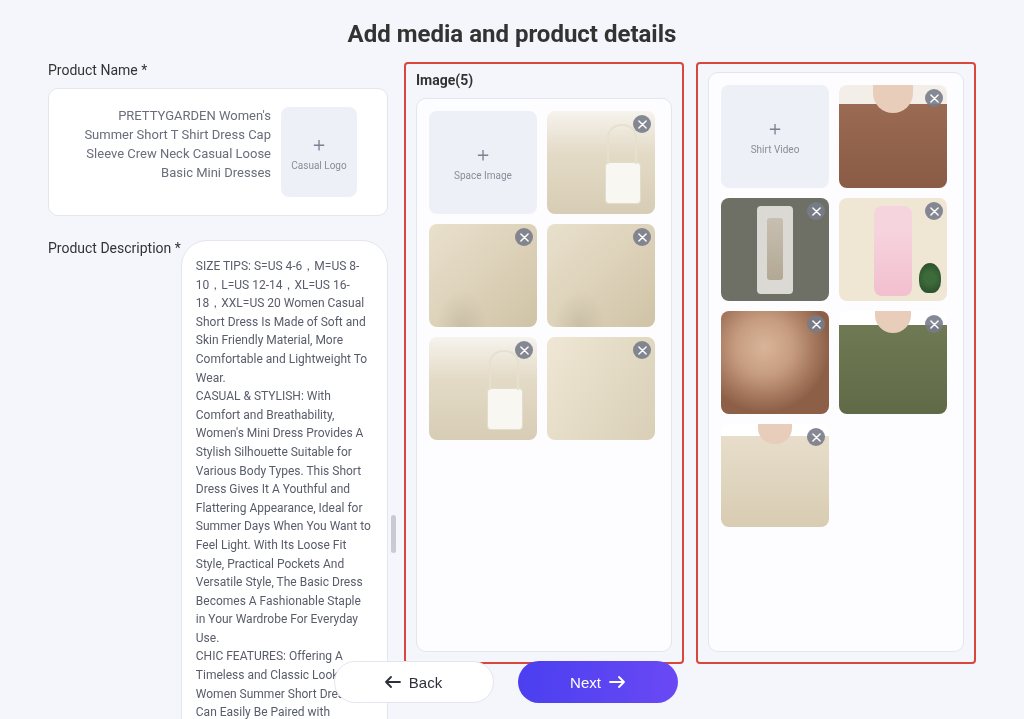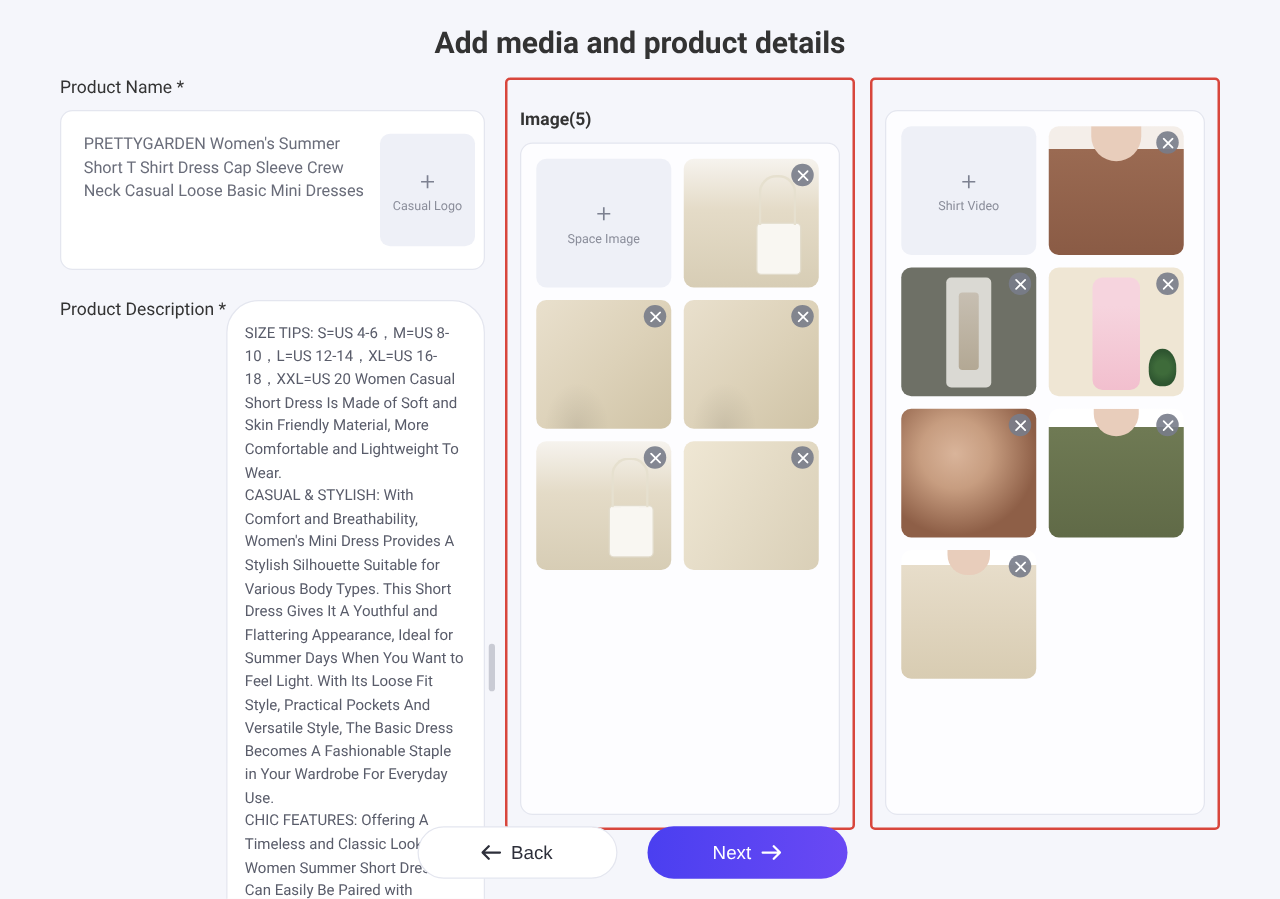--- a/index.html
+++ b/index.html
@@ -30,25 +30,26 @@
     font-size: 14px;
     font-weight: 400;
     margin-bottom: 10px;
   }
   .card {
     background: #fff;
     border: 1px solid #e4e6ef;
     border-radius: 10px;
   }
   .product-name-card {
-    padding: 18px 7px 18px 18px;
+    padding: 18px 30px 18px 18px;
     display: flex;
     align-items: flex-start;
     gap: 10px;
     height: 160px;
+    text-align: right;
   }
   .product-name-text {
     flex: 1;
     font-size: 13px;
     color: #6a6d7a;
     line-height: 1.45;
   }
   .upload-tile {
     background: #eef0f7;
     border-radius: 8px;
@@ -97,21 +98,21 @@
     right: -8px;
     top: 275px;
     width: 5px;
     height: 38px;
     background: #c9cbd4;
     border-radius: 3px;
   }
   .media-panel {
     border: 2px solid #d8463c;
     border-radius: 4px;
-    padding: 24px 10px 10px 10px;
+    padding: 8px 10px 10px 10px;
     flex: 1;
     display: flex;
     flex-direction: column;
     background: transparent;
   }
   .media-title {
     font-size: 14px;
     font-weight: 700;
     margin-bottom: 10px;
   }

